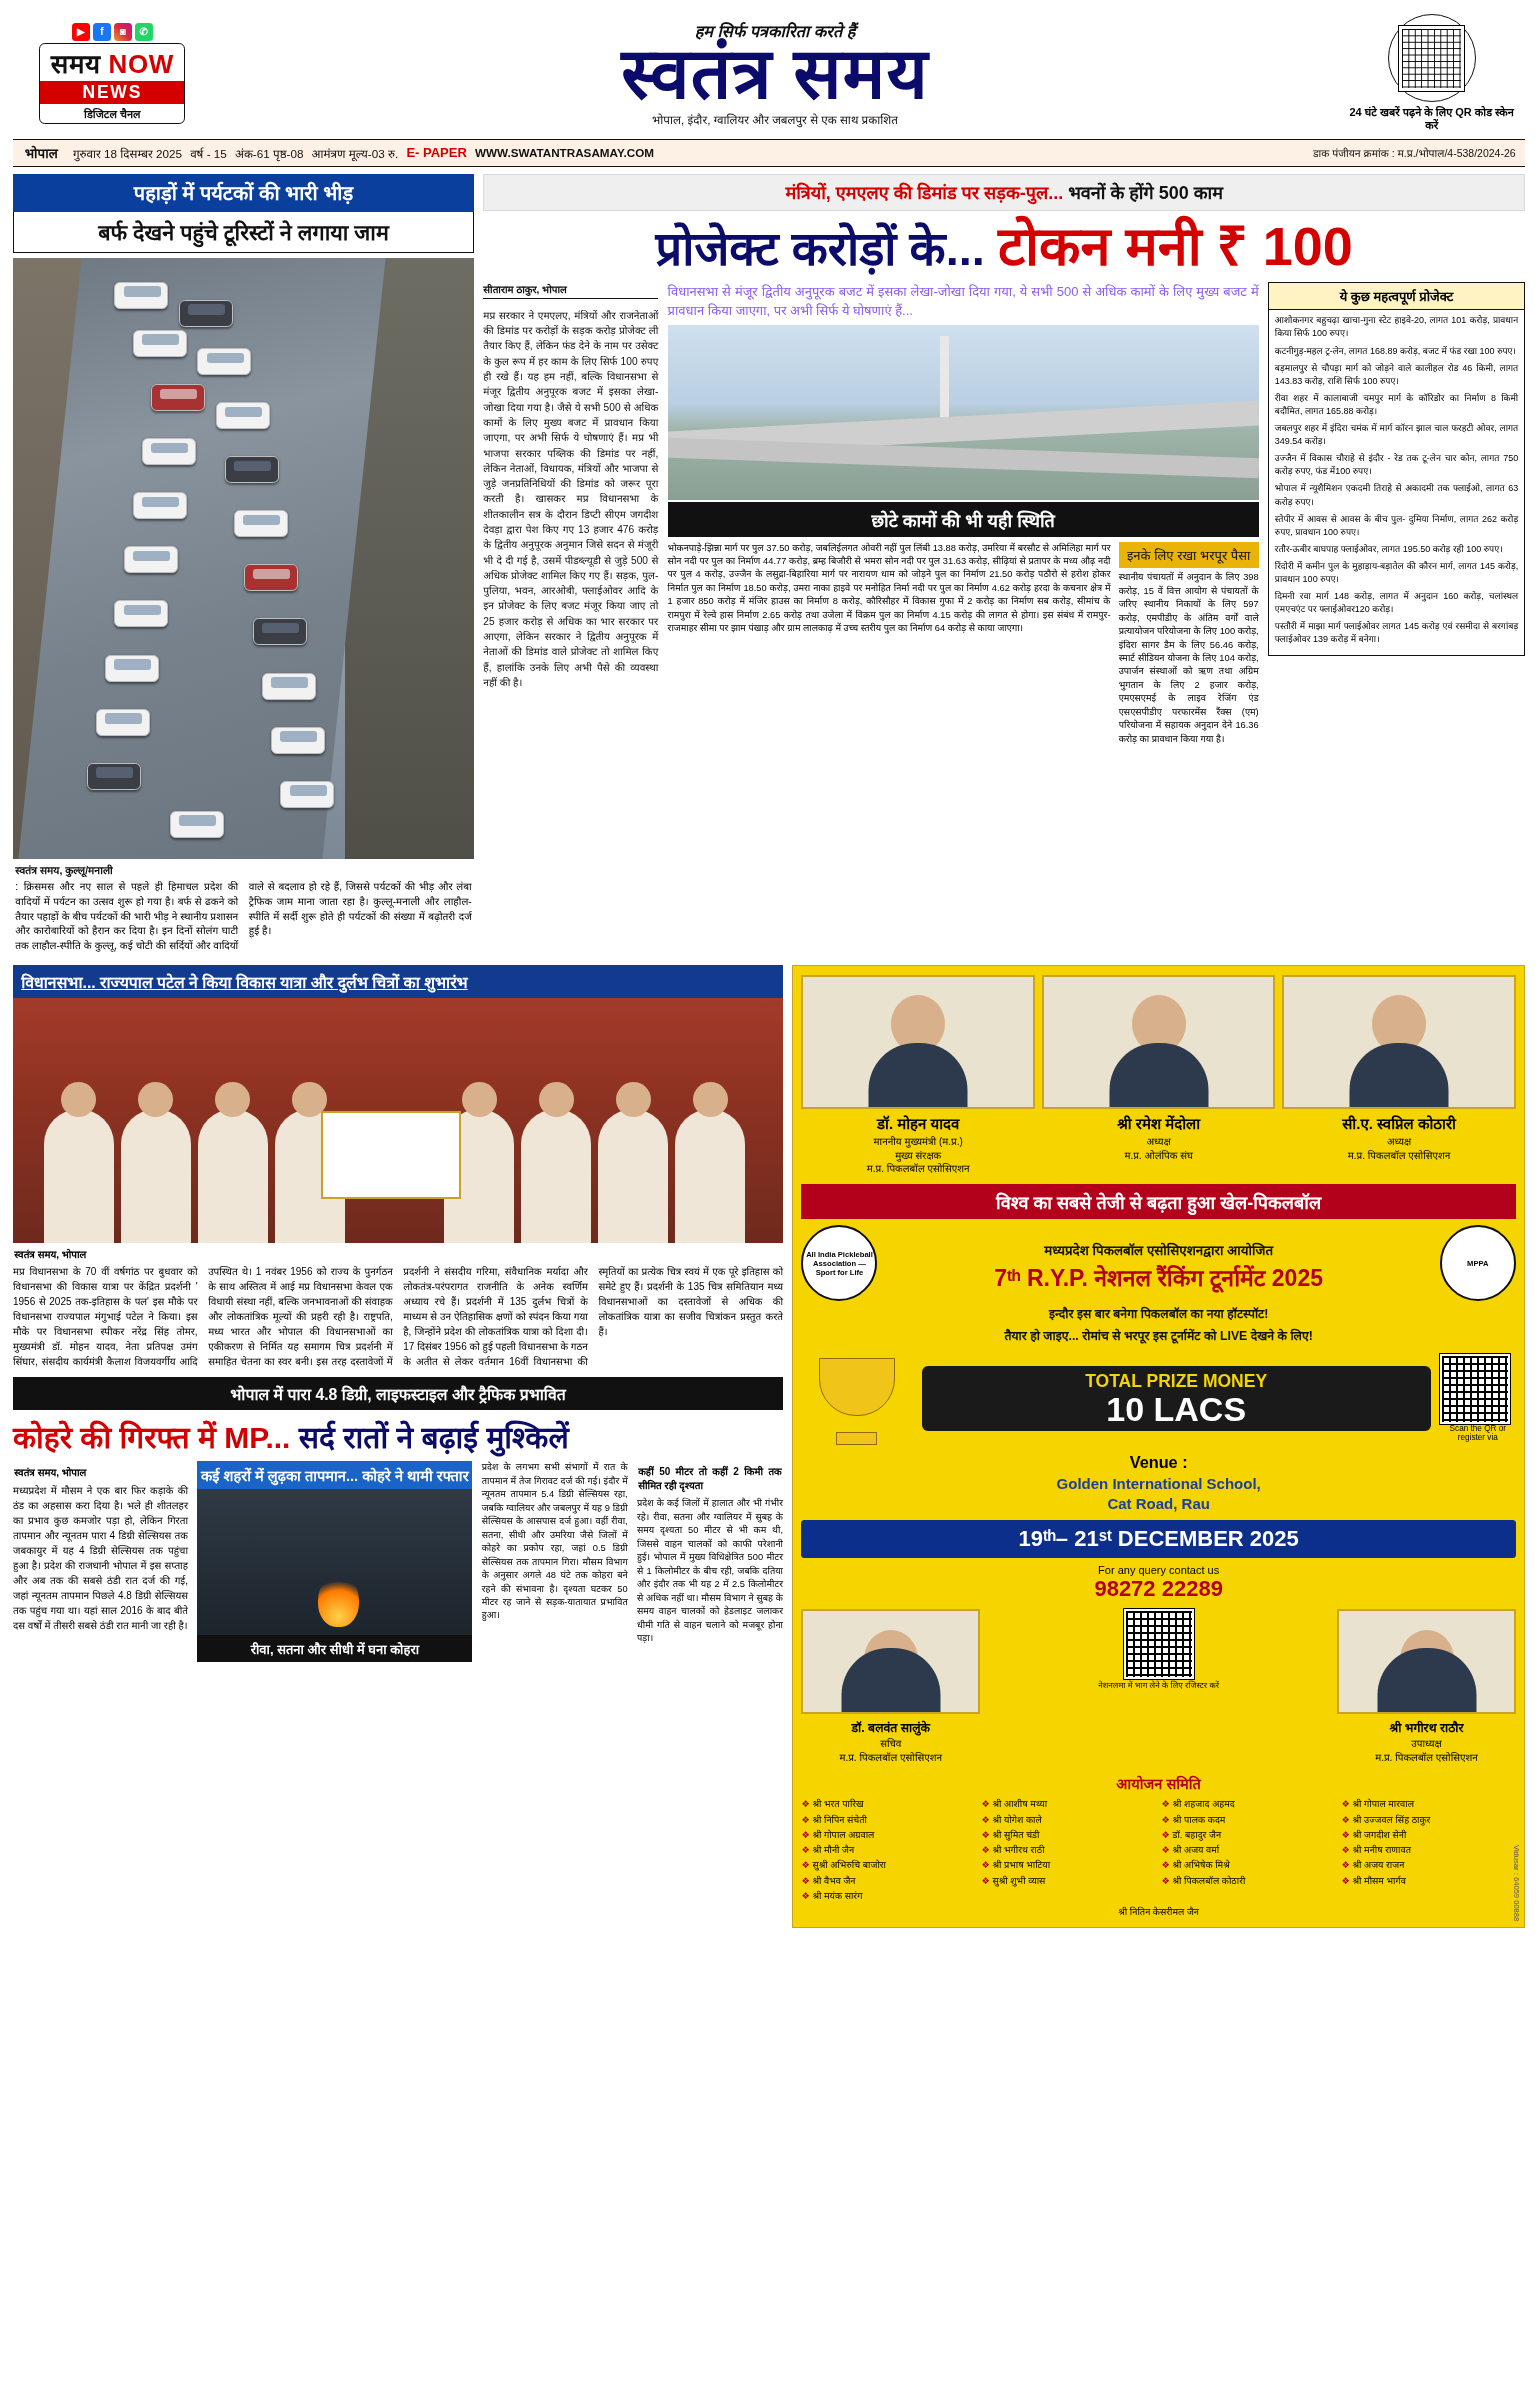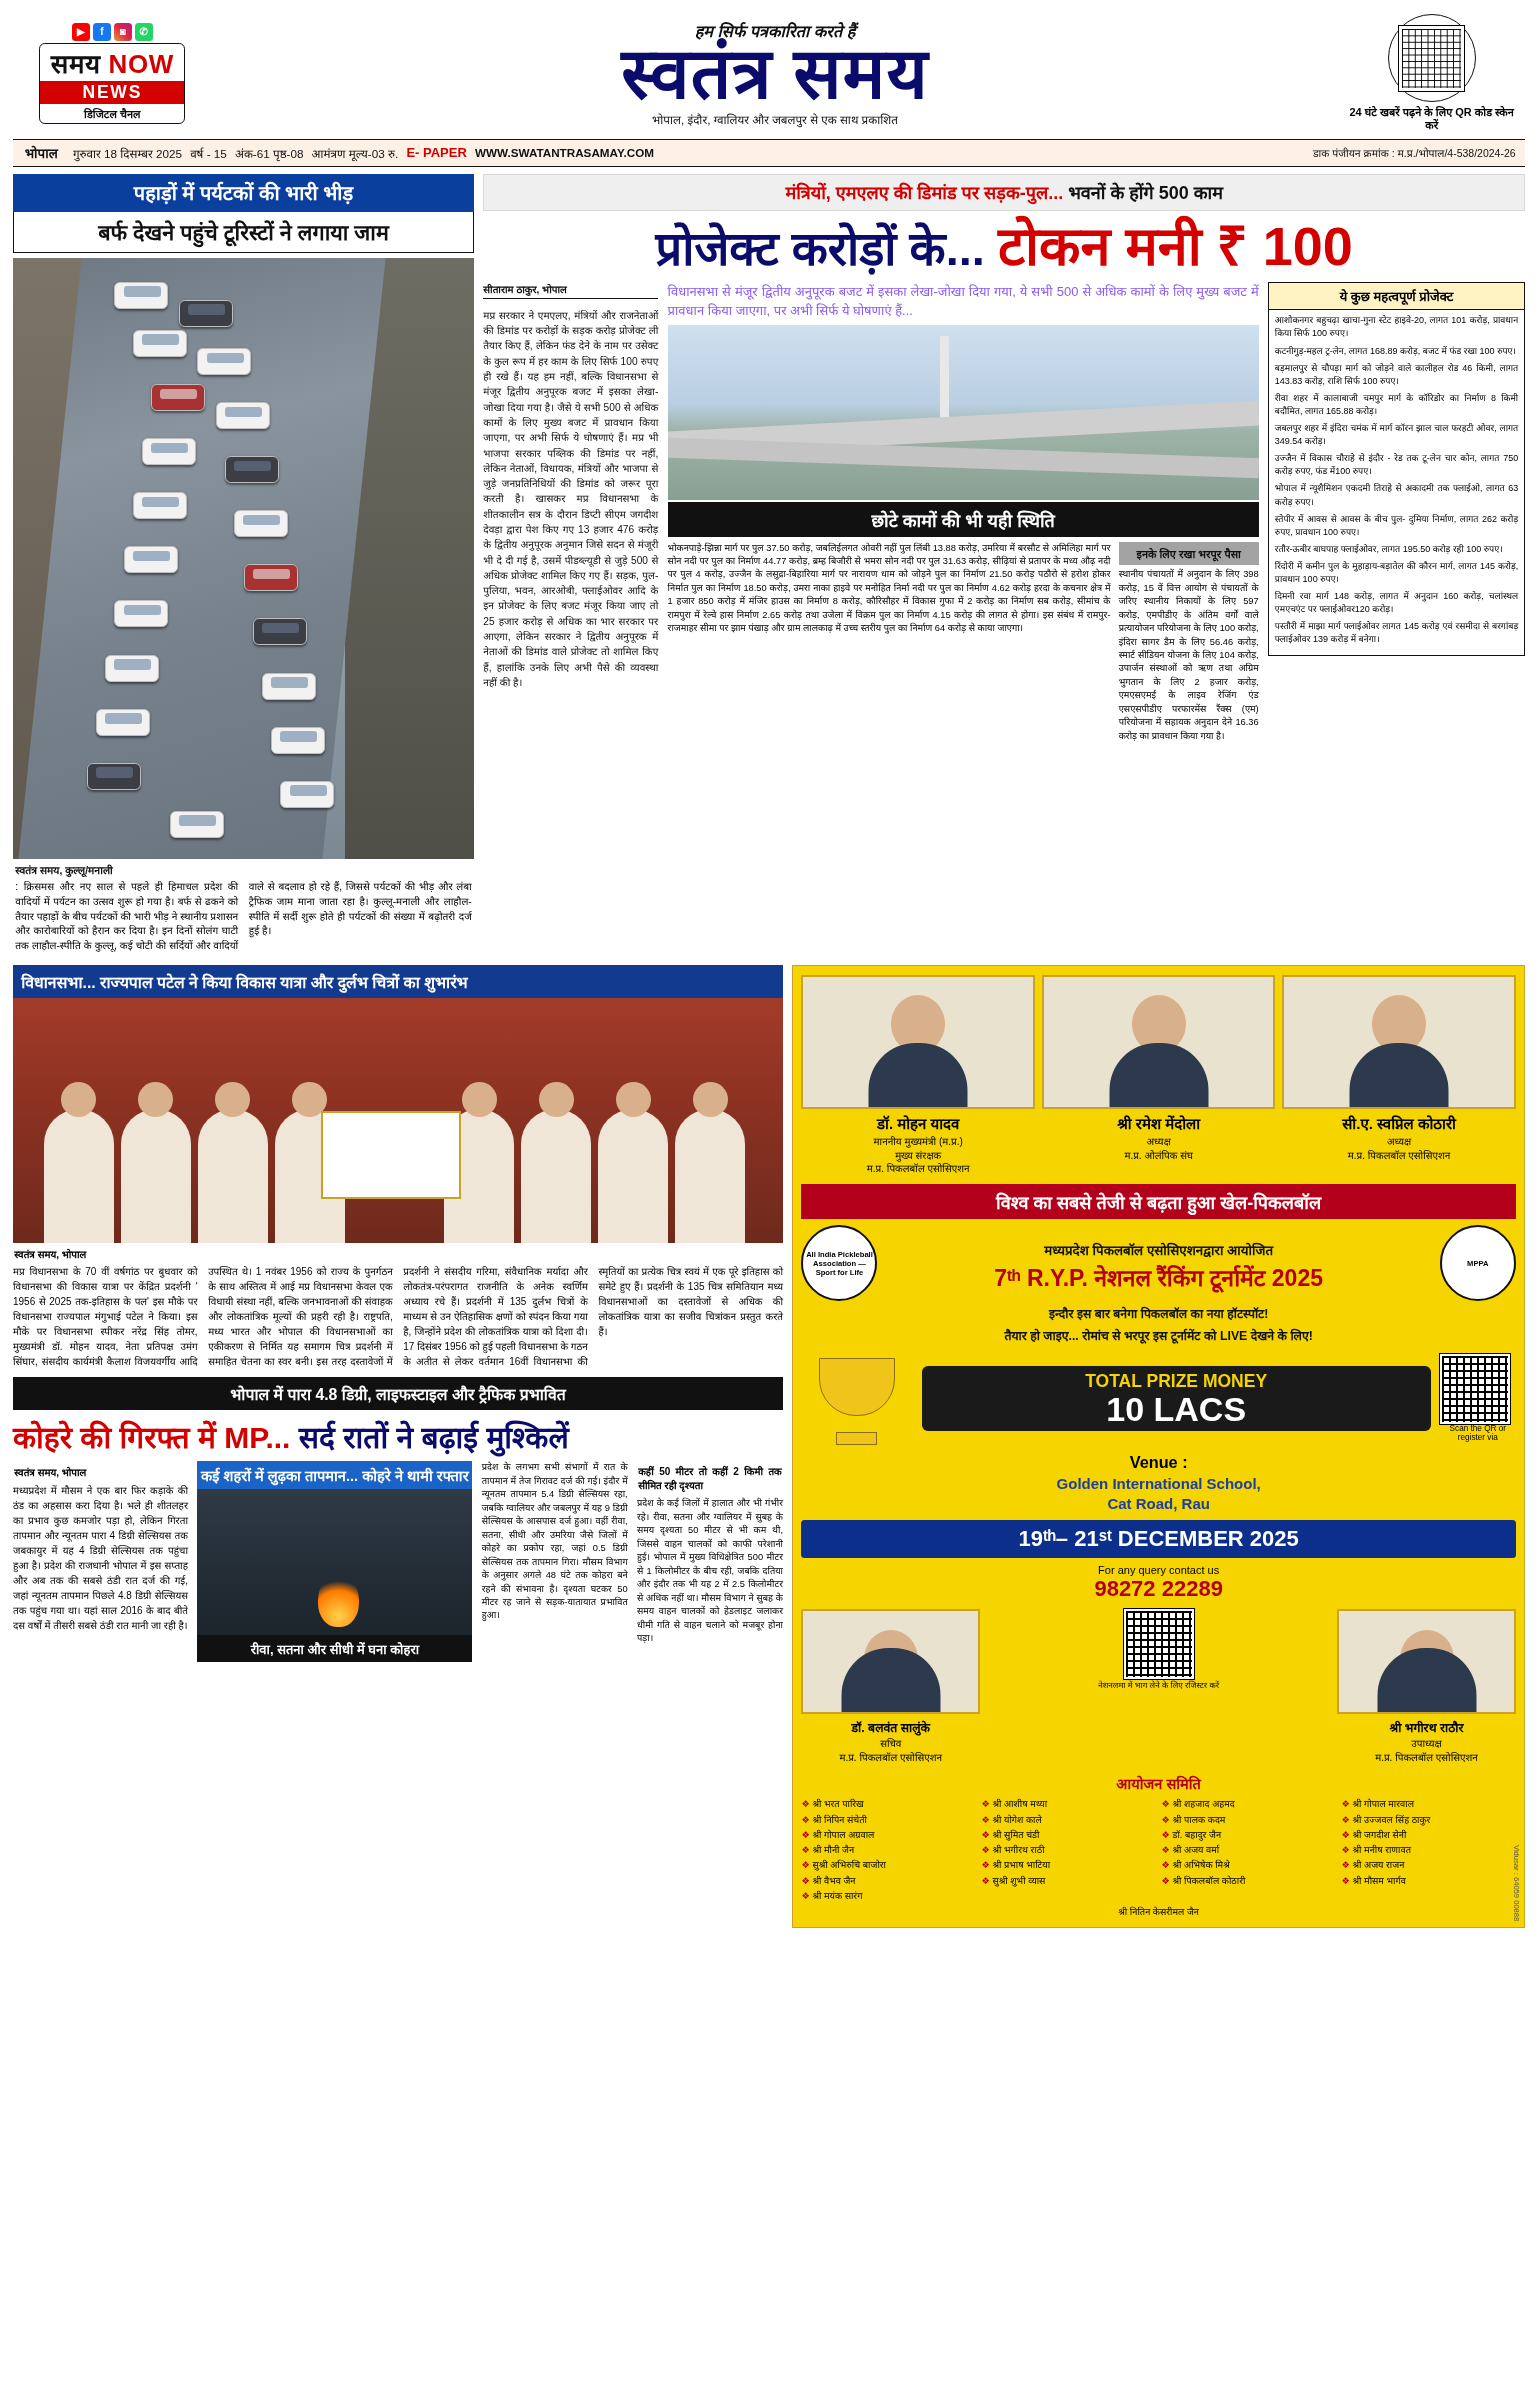--- a/index.html
+++ b/index.html
@@ -168,40 +168,41 @@
   }
   .bridge-deck { position:absolute; left:0; right:0; top:52%; height:24.5px; background:#cfcfcf; transform: rotate(-3deg);}
   .bridge-deck2 { position:absolute; left:0; right:0; top:70%; height:20px; background:#c4c4c4; transform: rotate(2deg);}
   .pylon { position:absolute; left:46%; top:6%; width:9.3px; height:56%; background:#e8e8e8; }
 
   .black-bar {
     background:#111; color:#fff; text-align:center;
     font-size:18px; font-weight:bold; padding:5.3px 3.5px; margin-top:2px;
   }
   .yellow-head {
-    background:#a3a3a3; color:#111; text-align:center; font-weight:bold;
-    font-size:11px; padding:4.1px 3.5px;
+    background:#eab308; color:#111; text-align:center; font-weight:normal;
+    font-size:13px; padding:4.1px 3.5px;
   }
   .panel-box { border:1.2px solid #111; }
   .panel-title {
     background:#fff3c4; text-align:center; font-weight:bold; font-size:13px;
     padding:4.1px 2.3px; border-bottom:1.2px solid #111;
   }
   .panel-list { font-size: 9px; line-height:1.45; padding:4.7px 5.8px; text-align:justify;}
   .panel-list p { margin:0 0 4.1px 0; }
   .small-col { font-size:9.3px; line-height:1.45; text-align:justify; }
 
   
   .sec2 { display:flex; gap:9.3px; margin-top:9.3px; }
   .sec2-left { width: 770px; }
   .sec2-right { flex:1; }
 
   .ribbon-blue {
     background:#123a8f; color:#fff; font-size:15.8px; font-weight:bold;
     padding:5.3px 8.2px;
+    text-decoration:underline;
   }
   .h2-big { font-size: 34px; font-weight:bold; color:#111; margin:5.8px 0 4.7px 0; line-height:1.15;}
   .h2-big .red { color:#d40000; }
   .h2-big .blue { color:#0b3f9e; }
   .photo-event {
     height: 245px; position:relative; overflow:hidden;
     background: linear-gradient(#a33b2a 0%, #8e3222 40%, #6e2a1d 100%);
   }
   .person { position:absolute; bottom:0; width:70px; height:134px; background:#efe6d8; border-radius:35px 35px 0 0; }
   .person .head { position:absolute; top:-27px; left:17.5px; width:35px; height:35px; border-radius:50%; background:#d9b08c;}

